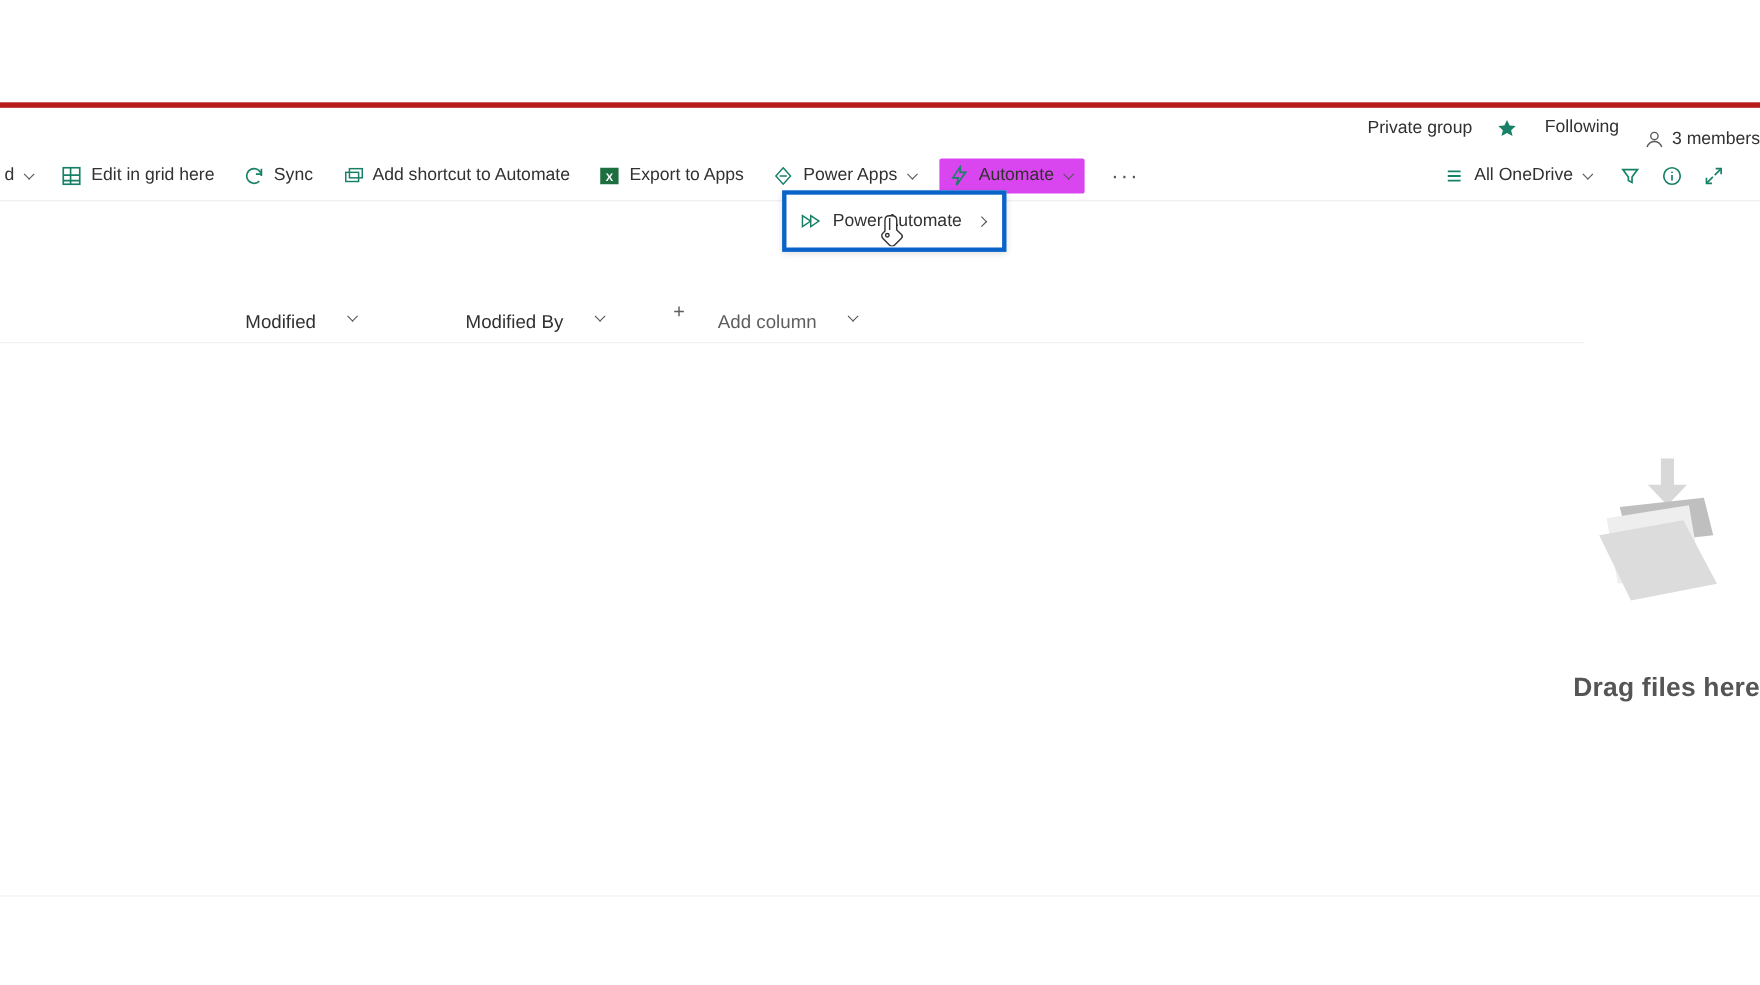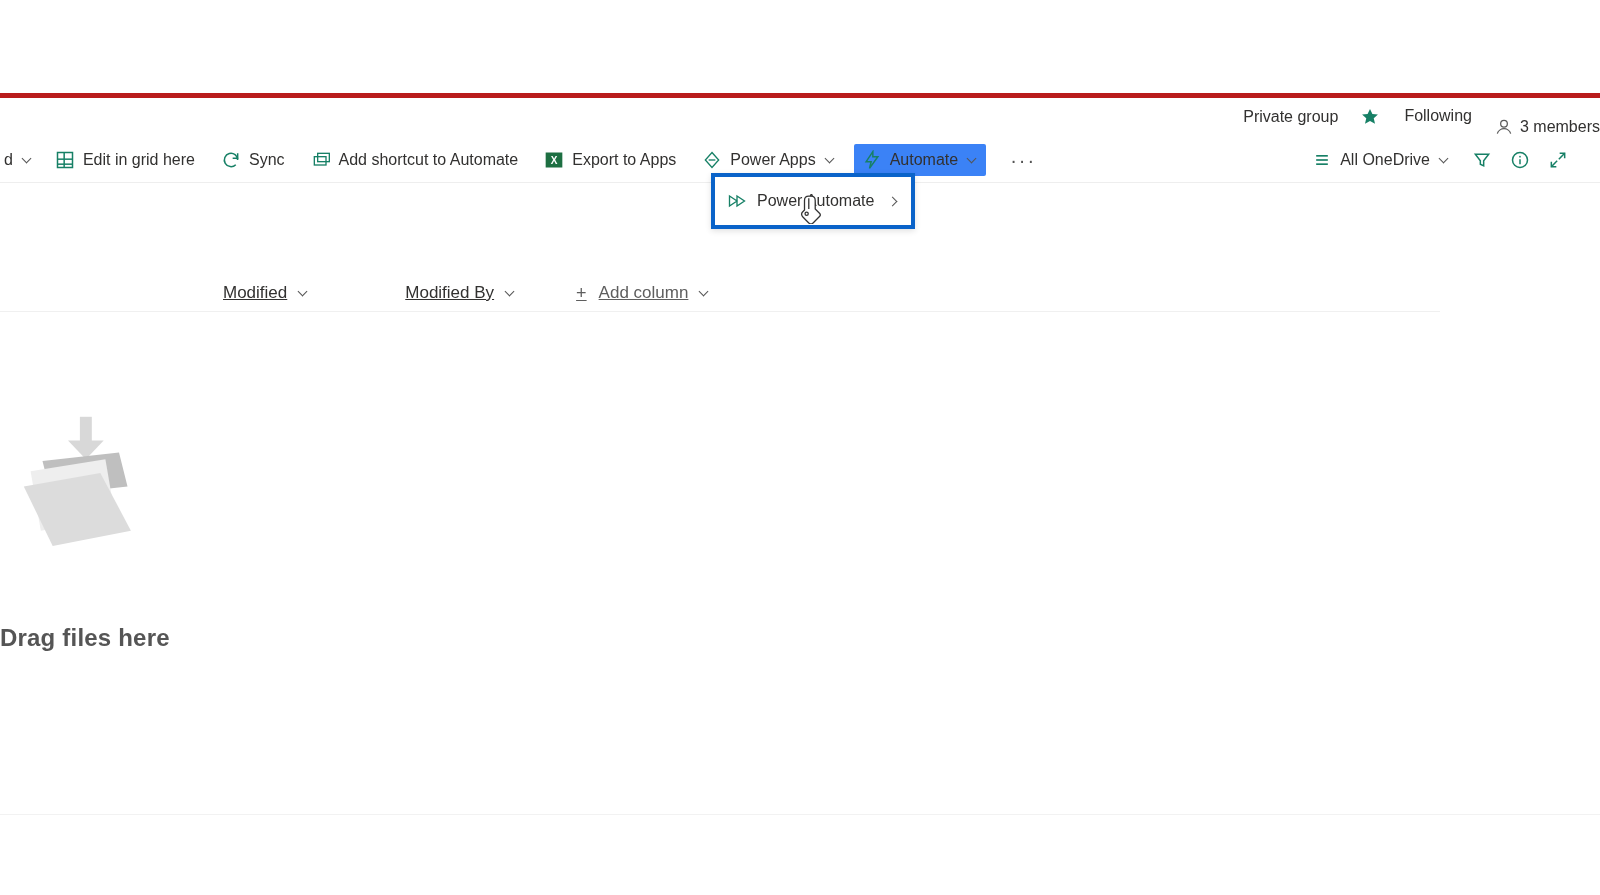--- a/index.html
+++ b/index.html
@@ -20,21 +20,21 @@
   
   .toolbar {
     position: absolute; left: 0; right: 0; top: 138px; height: 44px;
     display: flex; align-items: center; justify-content: space-between;
     padding-left: 0; padding-right: 28px;
     font-size: 16px;
   }
   .toolbar-left, .toolbar-right { display: flex; align-items: center; gap: 10px; }
   .tbtn { display: inline-flex; align-items: center; gap: 8px; padding: 6px 8px; color: #323130; cursor: pointer; border-radius: 2px; }
   .tbtn.tight { padding-left:4px; padding-right:4px; }
-  .tbtn-active { background: #3b82f6; }
+  .tbtn-active { background: #d946ef; }
   .chev {
     display:inline-block; width:12px; height:12px; position: relative;
   }
   .chev::before {
     content:""; position:absolute; left:2px; top:1px; width:6px; height:6px;
     border-right:1.5px solid #555; border-bottom:1.5px solid #555;
     transform: rotate(45deg);
   }
   .chev.right::before{ transform: rotate(-45deg); top:3px; }
   .more-dots { font-size: 20px; letter-spacing: 2px; color:#555; line-height: 0; padding:0 6px;}
@@ -57,31 +57,31 @@
   .cursor {
     position:absolute; left:798px; top:194px; width:28px; height:30px; pointer-events:none;
   }
 
   
   .columns-row {
     position:absolute; left:0; right:0; top:275px; height:36px;
     display:flex; align-items:center;
     font-size:17px; color:#323130;
   }
-  .columns-row .col { display:inline-flex; align-items:center; gap:10px; cursor:pointer;text-decoration:underline; }
+  .columns-row .col { display:inline-flex; gap:28px; cursor:pointer; }
   .columns-row .c-mod { margin-left:223px; }
   .columns-row .c-modby { margin-left:96px; }
   .columns-row .c-add { margin-left:60px; color:#5e5e5e; }
   .plus { font-size:18px; line-height:0; margin-right:2px;}
   .hr2 { position:absolute; left:0; right:160px; top:311px; height:1px; background:#f0f0f0;}
 
   
   .empty {
     position:absolute; left:0; right:0; top:410px;
-    display:flex; flex-direction:column; align-items:flex-start; gap:44px;
+    display:flex; flex-direction:column; align-items:flex-end; gap:32px;
   }
   .empty .msg { font-size:24px; color:#555; font-weight:600; letter-spacing:.2px;}
   .empty svg.folder { width: 170px; height: 170px; }
 
   
   .bottom-line { position:absolute; left:0; right:0; top:814px; height:1px; background:#f2f2f2;}
 </style>
 </head>
 <body>
 

